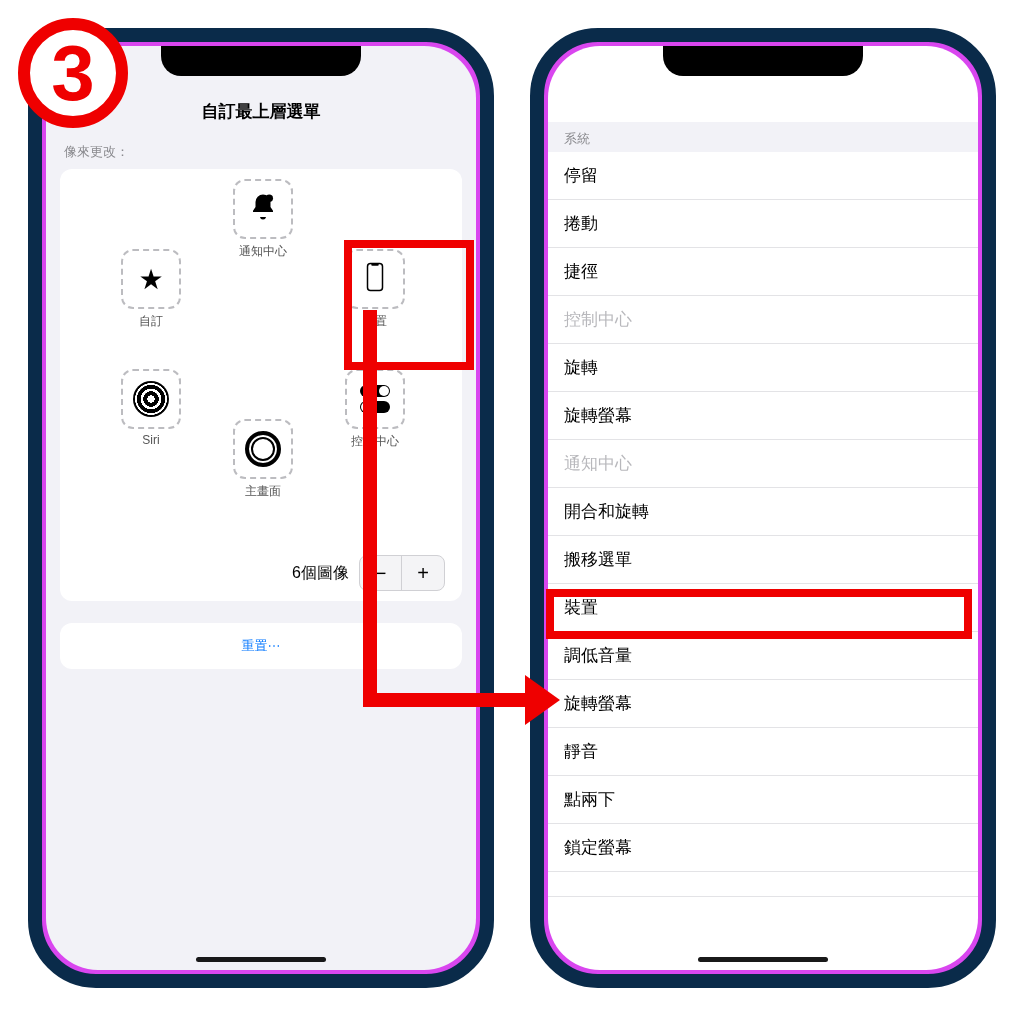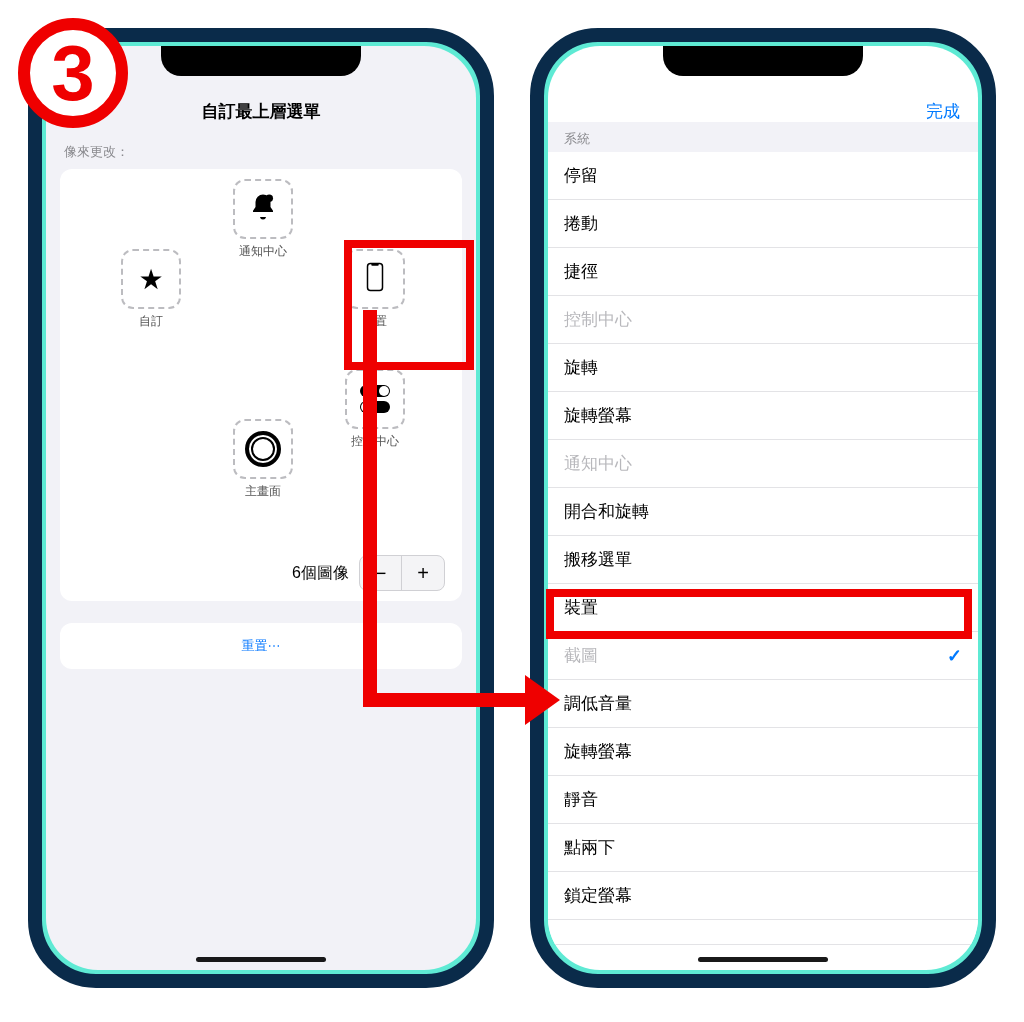--- a/index.html
+++ b/index.html
@@ -11,21 +11,21 @@
     font-family: -apple-system, "Helvetica Neue", Arial, sans-serif;
     position: relative;
     overflow: hidden;
   }
   .phone {
     position: absolute;
     width: 466px;
     height: 960px;
     border: 14px solid #0a2b4a;
     border-radius: 68px;
-    background: #5eead4;
+    background: #d946ef;
     box-sizing: border-box;
     overflow: hidden;
   }
   .phone.left  { left: 28px;  top: 28px; }
   .phone.right { left: 530px; top: 28px; }
 
   .screen {
     position: absolute;
     inset: 4px;
     border-radius: 52px;
@@ -210,20 +210,26 @@
             <span class="ic-device">
           <svg viewBox="0 0 24 40">
                 <rect x="2" y="2" width="20" height="36" rx="4" fill="none" stroke="#000" stroke-width="2"></rect>
                 <rect x="7" y="2" width="10" height="3" rx="1.5" fill="#000"></rect>
               </svg>
         </span>
           </div>
         <div class="lbl">裝置</div>
       </div>
 
+      <div class="slot siri">
+        <div class="box">
+            <span class="ic-siri"></span>
+          </div>
+        <div class="lbl">Siri</div>
+      </div>
 
       <div class="slot control">
         <div class="box">
             <span class="ic-toggles">
               <span></span>
               <span></span>
             </span>
           </div>
         <div class="lbl">控制中心</div>
       </div>
@@ -249,23 +255,20 @@
     <div class="home-indicator"></div>
   </div>
 
   <div class="red-box device-hl"></div>
 </div>
 
 <div class="phone right">
   <div class="screen">
     <div class="notch"></div>
     <div class="status-bar"></div>
-    <div class="nav-right">
-      <span>完成</span>
-    </div>
     <div class="list-wrap" id="right-list">
         <div class="section-h">系統</div>
         <div class="row">
           <span>停留</span>
         </div>
         <div class="row">
           <span>捲動</span>
         </div>
         <div class="row">
           <span>捷徑</span>
@@ -283,24 +286,20 @@
           <span>通知中心</span>
         </div>
         <div class="row">
           <span>開合和旋轉</span>
         </div>
         <div class="row">
           <span>搬移選單</span>
         </div>
         <div class="row">
           <span>裝置</span>
-        </div>
-        <div class="row dim">
-          <span>截圖</span>
-          <span class="check">✓</span>
         </div>
         <div class="row">
           <span>調低音量</span>
         </div>
         <div class="row">
           <span>旋轉螢幕</span>
         </div>
         <div class="row">
           <span>靜音</span>
         </div>

